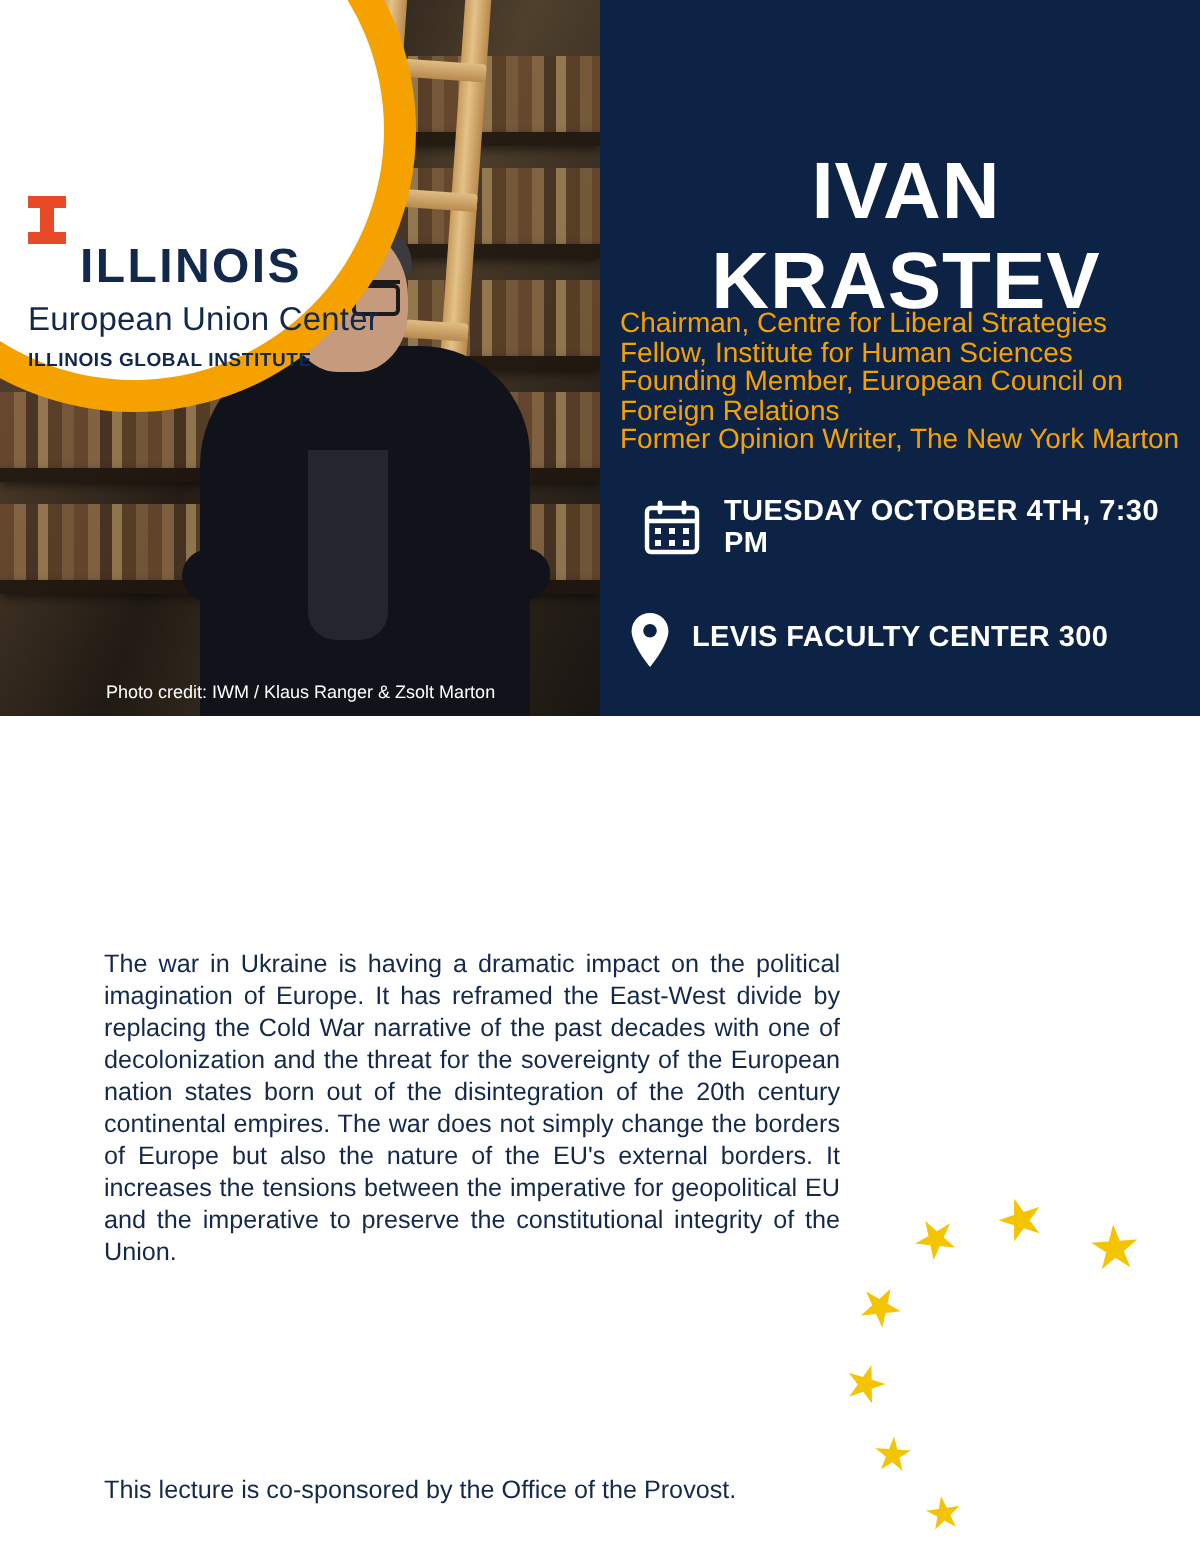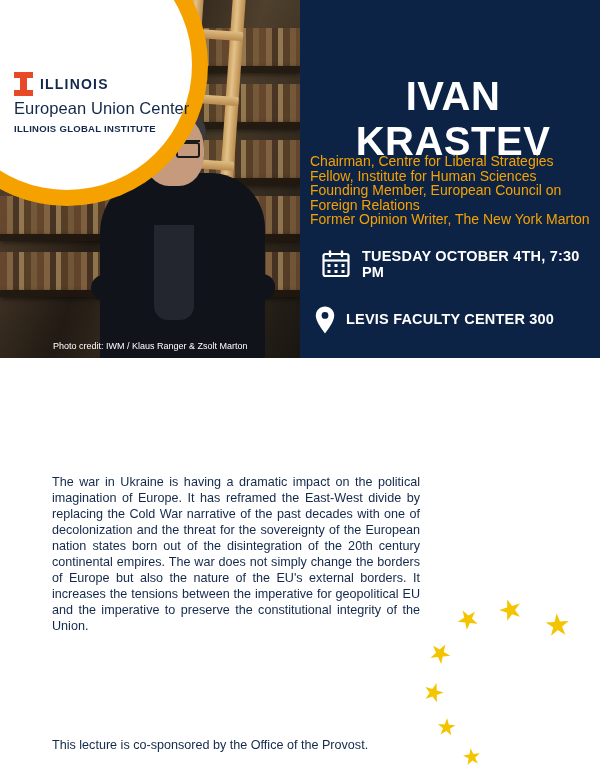--- a/index.html
+++ b/index.html
@@ -221,24 +221,25 @@
     background: #e84a27;
   }
   .block-i span {
     position: absolute;
     left: 6px; top: 5px;
     width: 7px; height: 15px;
     background: #e84a27;
     display: block;
   }
   .badge-illinois {
-    font-size: 14px;
+    font-size: 24px;
     font-weight: bold;
     letter-spacing: 1.2px;
     color: #13294b;
+    margin-top: 48px;
   }
   .badge-euc {
     font-size: 16.5px;
     color: #13294b;
     margin-top: 3px;
     letter-spacing: 0.1px;
   }
   .badge-igi {
     font-size: 9.5px;
     font-weight: bold;

